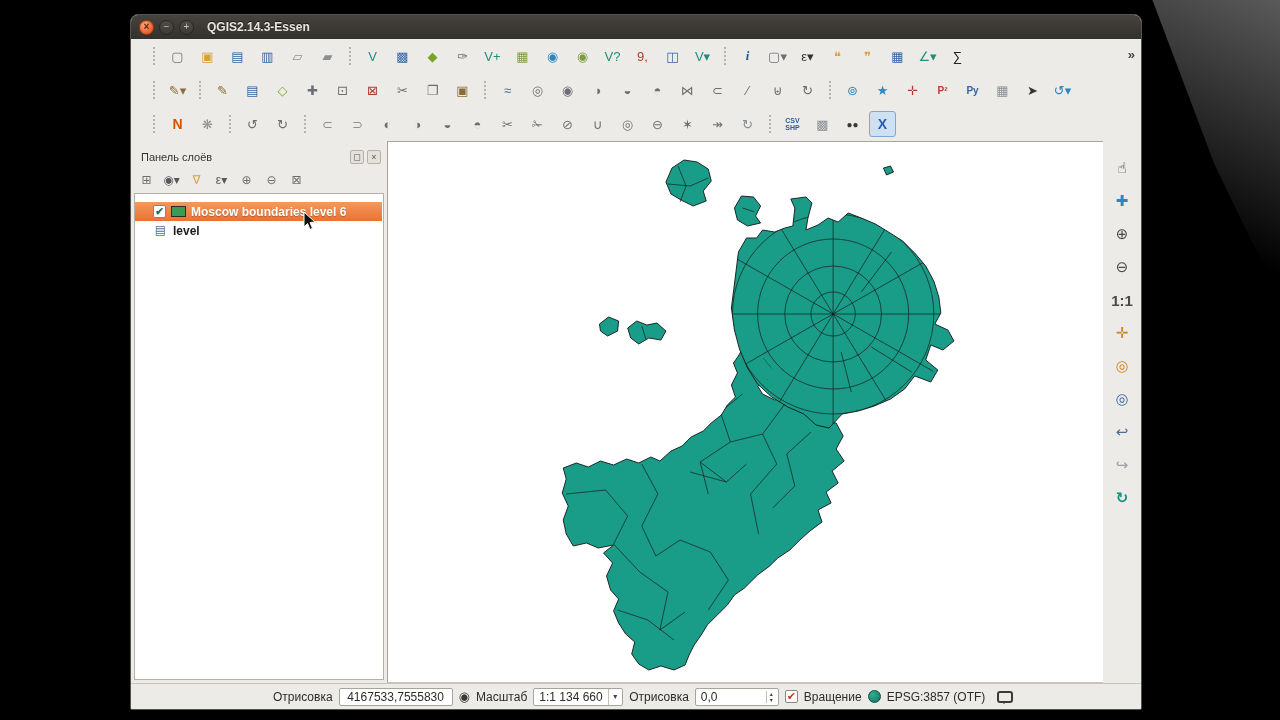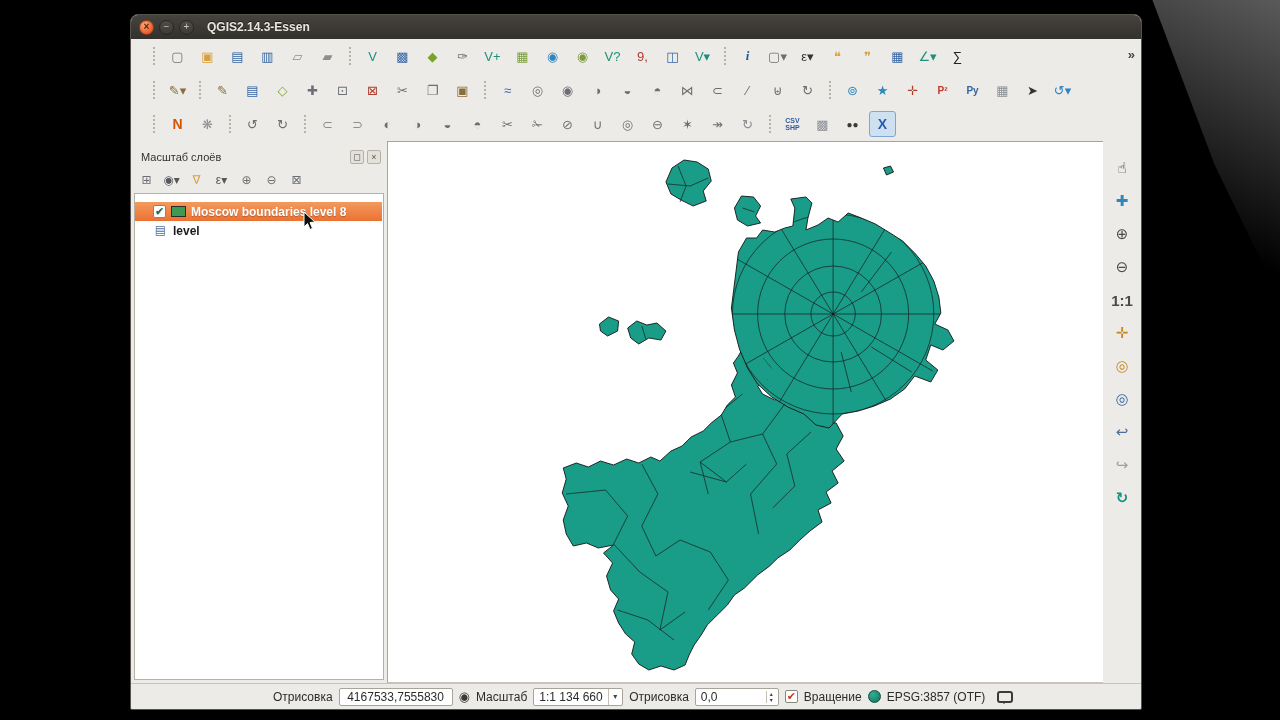--- a/index.html
+++ b/index.html
@@ -363,21 +363,21 @@
       </span>
       <span class="tb-btn ic-bold active" style="color: rgb(42, 93, 176);">
         <span class="glyph">X</span>
       </span>
     </div>
 
   <div class="main">
 
     <div class="layers-panel">
       <div class="panel-header">
-        <span>Масштаб слоёв</span>
+        <span>Панель слоёв</span>
         <span class="spacer"></span>
         <span class="dock-btn">◻</span>
         <span class="dock-btn">×</span>
       </div>
       <div class="panel-tools">
 
       <span class="tb-btn" style="color: rgb(107, 111, 115);">
             <span class="glyph">⊞</span>
           </span>
           <span class="tb-btn" style="color: rgb(85, 89, 93);">
@@ -396,21 +396,21 @@
             <span class="glyph">⊖</span>
           </span>
           <span class="tb-btn" style="color: rgb(107, 111, 115);">
             <span class="glyph">⊠</span>
           </span>
         </div>
       <div class="layer-tree">
         <div class="layer-row selected">
           <span class="chk">✔</span>
           <span class="swatch" style="background: rgb(60, 154, 83);"></span>
-          <span>Moscow boundaries level 8</span>
+          <span>Moscow boundaries level 6</span>
         </div>
         <div class="layer-row">
           <span class="tbl-icon">▤</span>
           <span>level</span>
         </div>
       </div>
     </div>
 
     <div class="map-area">
       <svg class="map-svg" viewBox="0 0 710 540" preserveAspectRatio="none">

